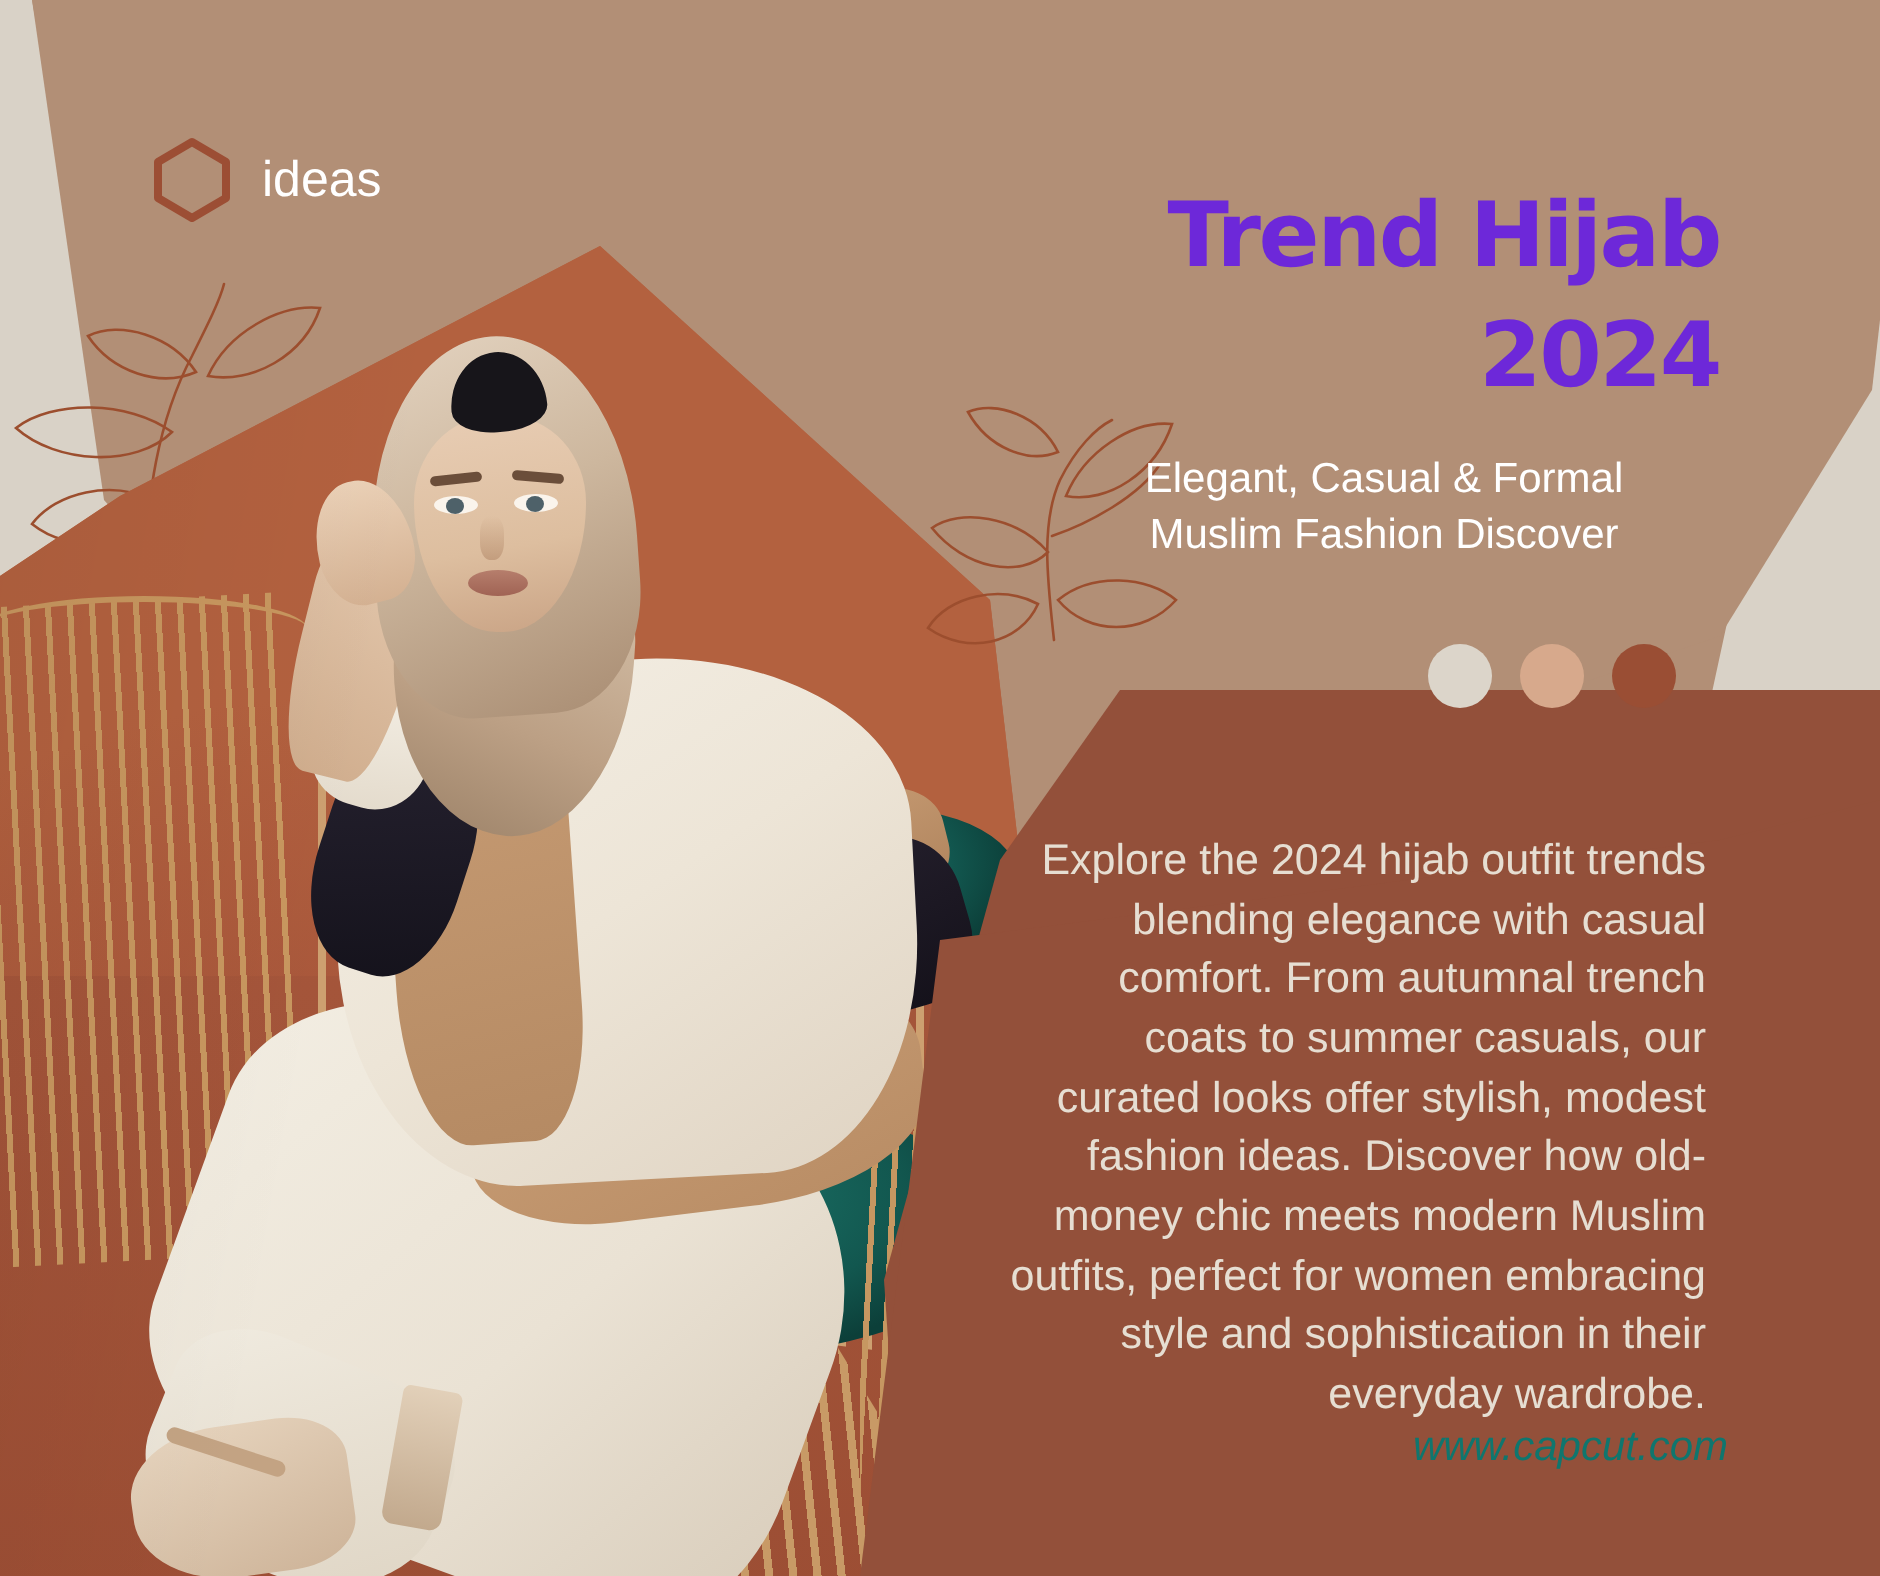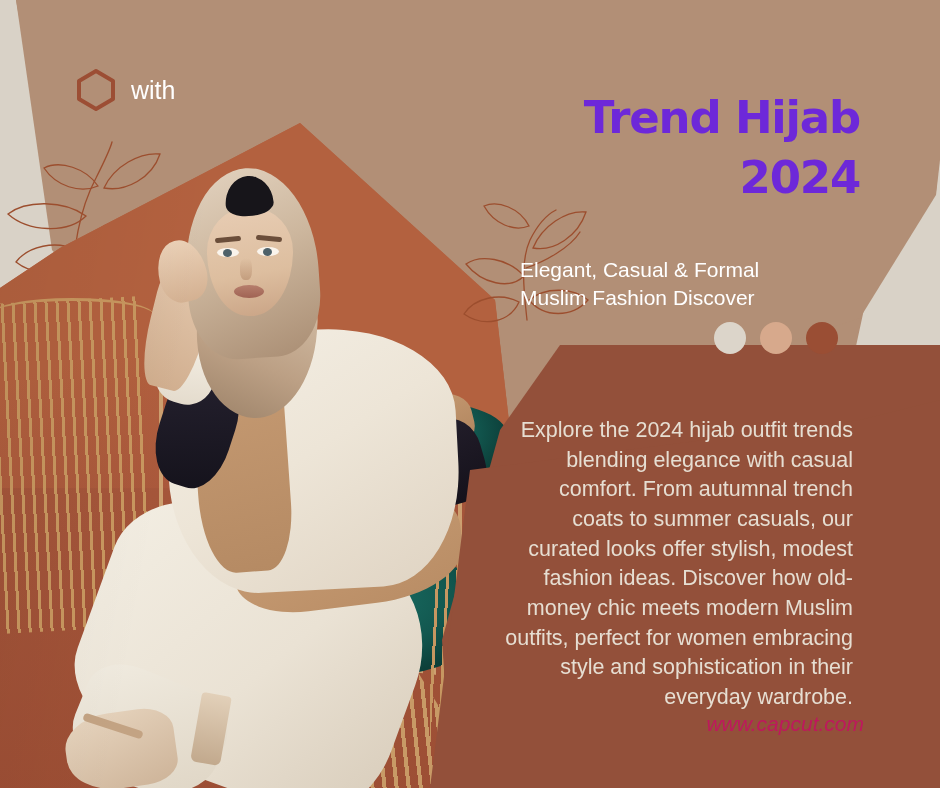--- a/index.html
+++ b/index.html
@@ -237,23 +237,23 @@
     font-weight: 700;
     font-size: 45px;
     line-height: 1.33;
     letter-spacing: -1.2px;
     font-family: "DejaVu Sans", sans-serif;
     white-space: nowrap;
   }
 
   #subtitle-block {
     position: absolute;
-    left: 520px; top: 256px;
+    left: 520px; top: 226px;
     width: 344px;
-    text-align: left;
+    text-align: center;
     z-index: 20;
   }
   .subtitle-line {
     display: block;
     color: #FFFFFF;
     font-size: 21px;
     line-height: 1.33;
     font-family: "Liberation Sans", sans-serif;
   }
 
@@ -278,21 +278,21 @@
     color: #E6DED2;
     font-size: 21.5px;
     line-height: 1.38;
     font-family: "Liberation Sans", sans-serif;
   }
   #website {
     position: absolute;
     left: 516px; top: 712px;
     width: 348px;
     text-align: right;
-    color: #be185d;
+    color: #0f766e;
     font-size: 21px;
     font-style: italic;
     font-family: "Liberation Sans", sans-serif;
     z-index: 20;
   }
 
   
   #logo-block {
     position: absolute;
     left: 74px; top: 68px;
@@ -406,21 +406,21 @@
       <polygon points="860,420 940,400 940,788 430,788 470,470" fill="#93503A"></polygon>
     </svg>
   </div>
 
   <div id="logo-block">
     <span>
       <svg id="logo-mark" viewBox="0 0 44 44" xmlns="http://www.w3.org/2000/svg" aria-hidden="true">
         <polygon points="22,3 39,13 39,31 22,41 5,31 5,13" fill="none" stroke="#9C4E34" stroke-width="4" stroke-linejoin="round"></polygon>
       </svg>
     </span>
-    <span id="logo-text">with</span>
+    <span id="logo-text">ideas</span>
   </div>
 
   <div id="title-block">
     <span id="title-line-1">Trend Hijab</span>
     <span id="title-line-2">2024</span>
   </div>
 
   <div id="subtitle-block">
     <span class="subtitle-line">Elegant, Casual &amp; Formal</span>
     <span class="subtitle-line">Muslim Fashion Discover</span>

